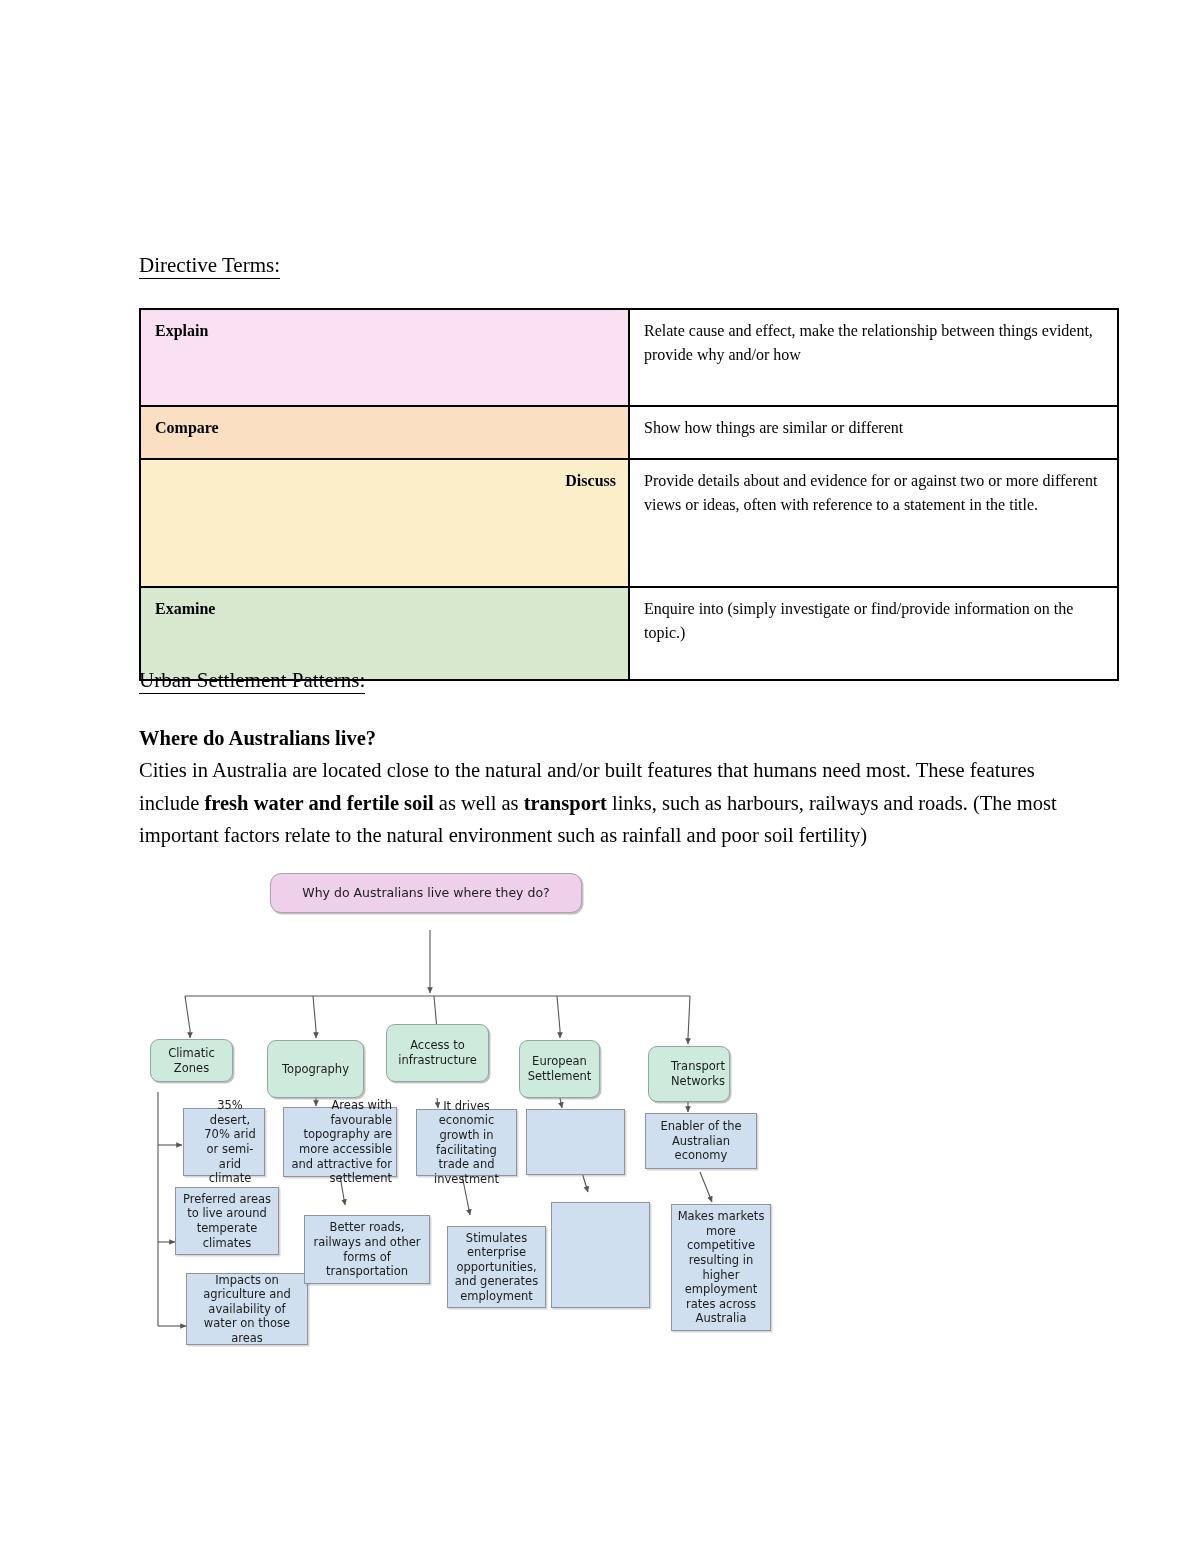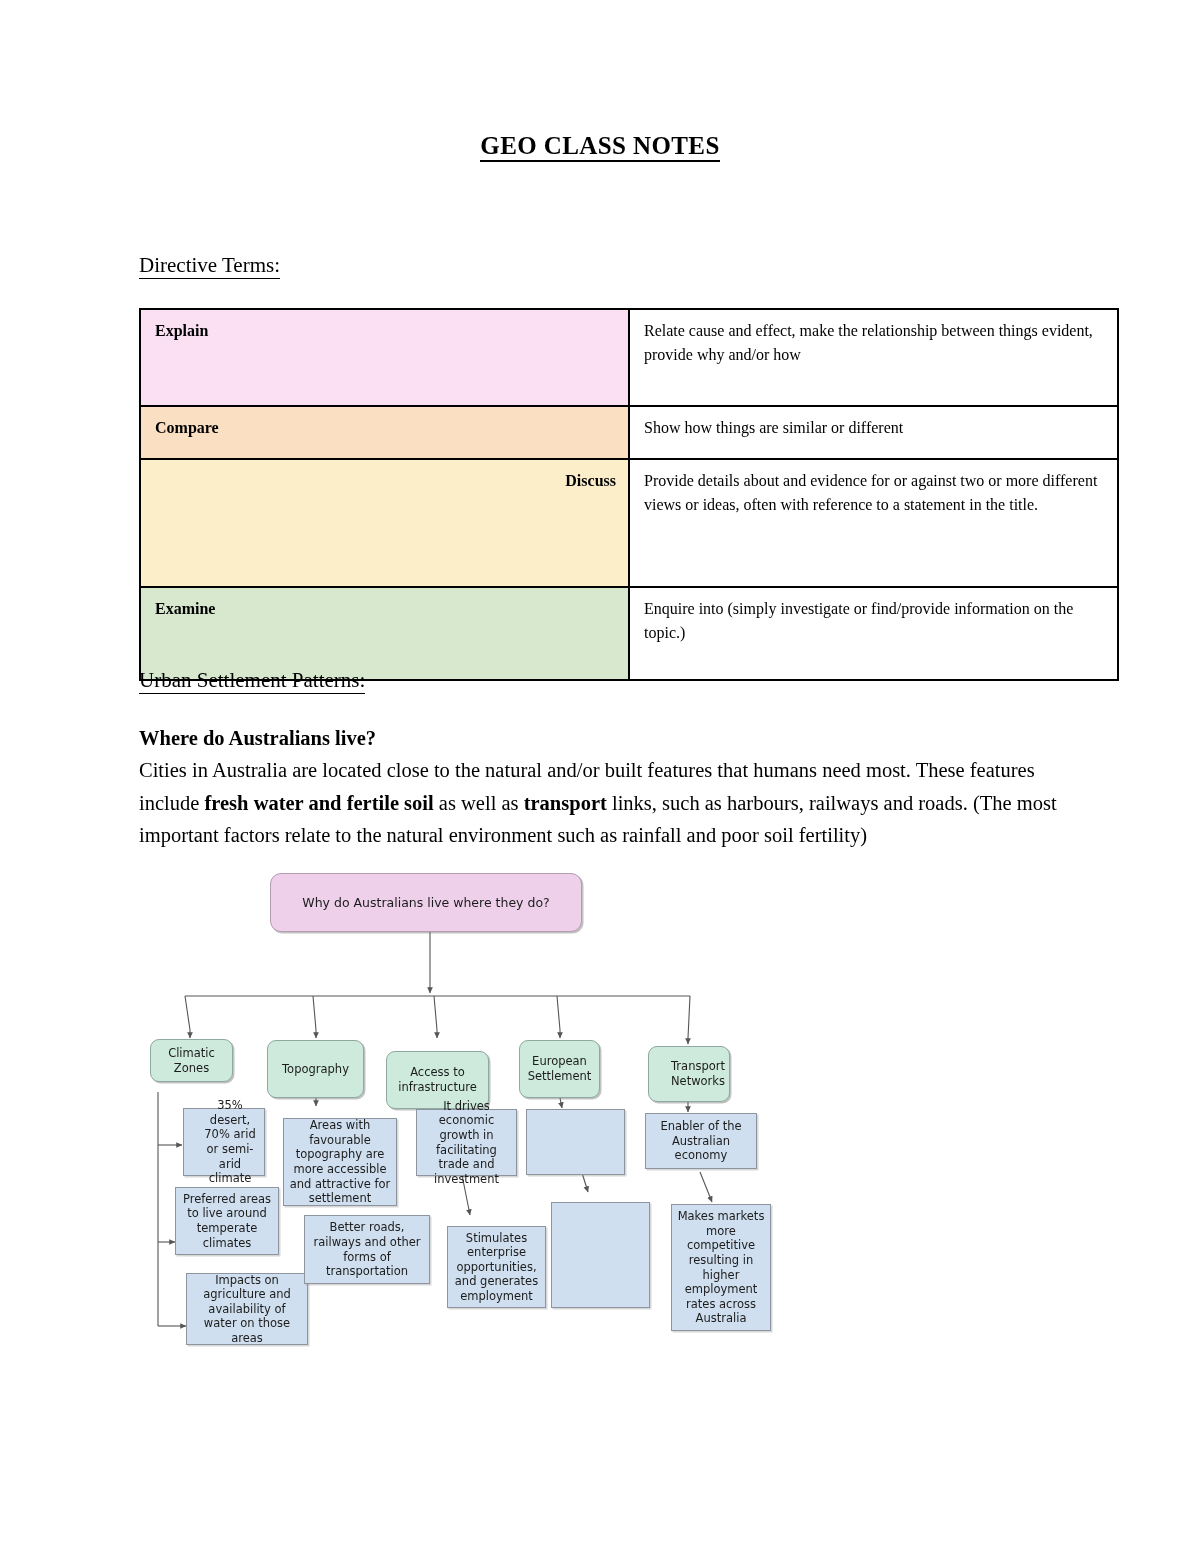--- a/index.html
+++ b/index.html
@@ -140,21 +140,20 @@
     border-radius: 0px;
     box-shadow: 1.5px 1.5px 0 rgba(140,140,140,0.35);
   }
   .node.empty { }
 </style>
 </head>
 <body>
 
 <div class="page">
 
-  <div class="doc-title"><span>GEO CLASS NOTES</span></div>
 
   <div class="section-heading" id="heading-directive"><span>Directive Terms:</span></div>
 
   <table class="terms-table">
     <tbody>
       <tr class="row-explain">
         <td class="term">Explain</td>
         <td class="def"> Relate cause and effect, make the relationship between things evident, provide why and/or how</td>
       </tr>
       <tr class="row-compare">
@@ -210,51 +209,51 @@
         <path d="M462,315 L470,355" marker-end="url(#arw)"></path>
 
         <path d="M560,238 L562,248" marker-end="url(#arw)"></path>
         <path d="M578,300 L588,332" marker-end="url(#arw)"></path>
 
         <path d="M688,242 L688,252" marker-end="url(#arw)"></path>
         <path d="M700,312 L712,342" marker-end="url(#arw)"></path>
       </g>
     </svg>
 
-    <div class="node pink" style="left:270px; top:13px; width:312px; height:59px;">
+    <div class="node pink" style="left:270px; top:13px; width:312px; height:40px;">
       <span>Why do Australians live where they do?</span>
     </div>
 
     <div class="node green" style="left:150px; top:179px; width:83px; height:43px;">
       <span>Climatic Zones</span>
     </div>
     <div class="node green" style="left:267px; top:180px; width:97px; height:58px;">
       <span>Topography</span>
     </div>
-    <div class="node green" style="left:386px; top:191px; width:103px; height:58px;align-items:center;">
+    <div class="node green" style="left:386px; top:164px; width:103px; height:58px;align-items:center;">
       <span>Access to infrastructure</span>
     </div>
     <div class="node green" style="left:519px; top:180px; width:81px; height:58px;">
       <span>European Settlement</span>
     </div>
     <div class="node green" style="left:648px; top:186px; width:82px; height:56px;text-align:right;">
       <span>Transport Networks</span>
     </div>
 
     <div class="node blue" style="left:183px; top:248px; width:82px; height:68px;padding-left:16px;">
       <span>35% desert, 70% arid or semi-arid climate</span>
     </div>
     <div class="node blue" style="left:175px; top:327px; width:104px; height:68px;">
       <span>Preferred areas to live around temperate climates</span>
     </div>
     <div class="node blue" style="left:186px; top:413px; width:122px; height:72px;">
       <span>Impacts on agriculture and availability of water on those areas</span>
     </div>
 
-    <div class="node blue" style="left:283px; top:258px; width:114px; height:88px;">
+    <div class="node blue" style="left:283px; top:247px; width:114px; height:70px;text-align:right;">
       <span>Areas with favourable topography are more accessible and attractive for settlement</span>
     </div>
     <div class="node blue" style="left:304px; top:355px; width:126px; height:69px;">
       <span>Better roads, railways and other forms of transportation</span>
     </div>
 
     <div class="node blue" style="left:416px; top:249px; width:101px; height:67px;">
       <span>It drives economic growth in facilitating trade and investment</span>
     </div>
     <div class="node blue" style="left:447px; top:366px; width:99px; height:82px;">

